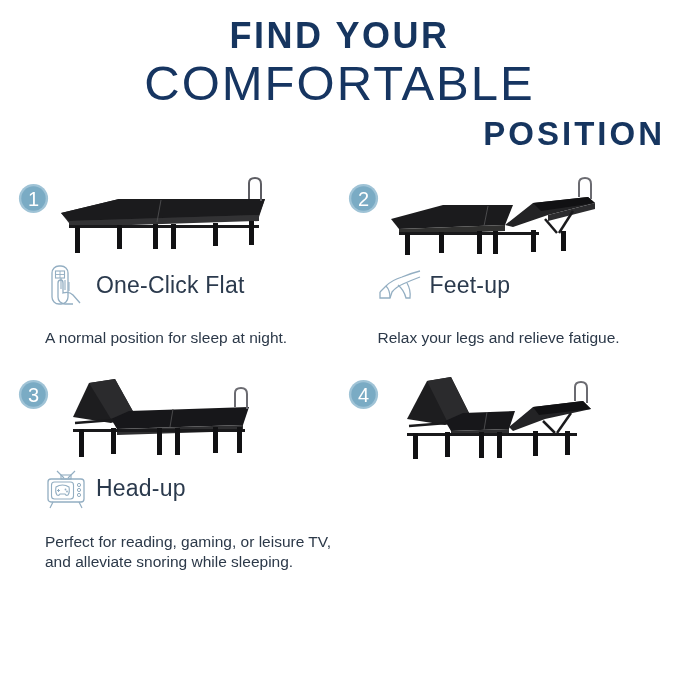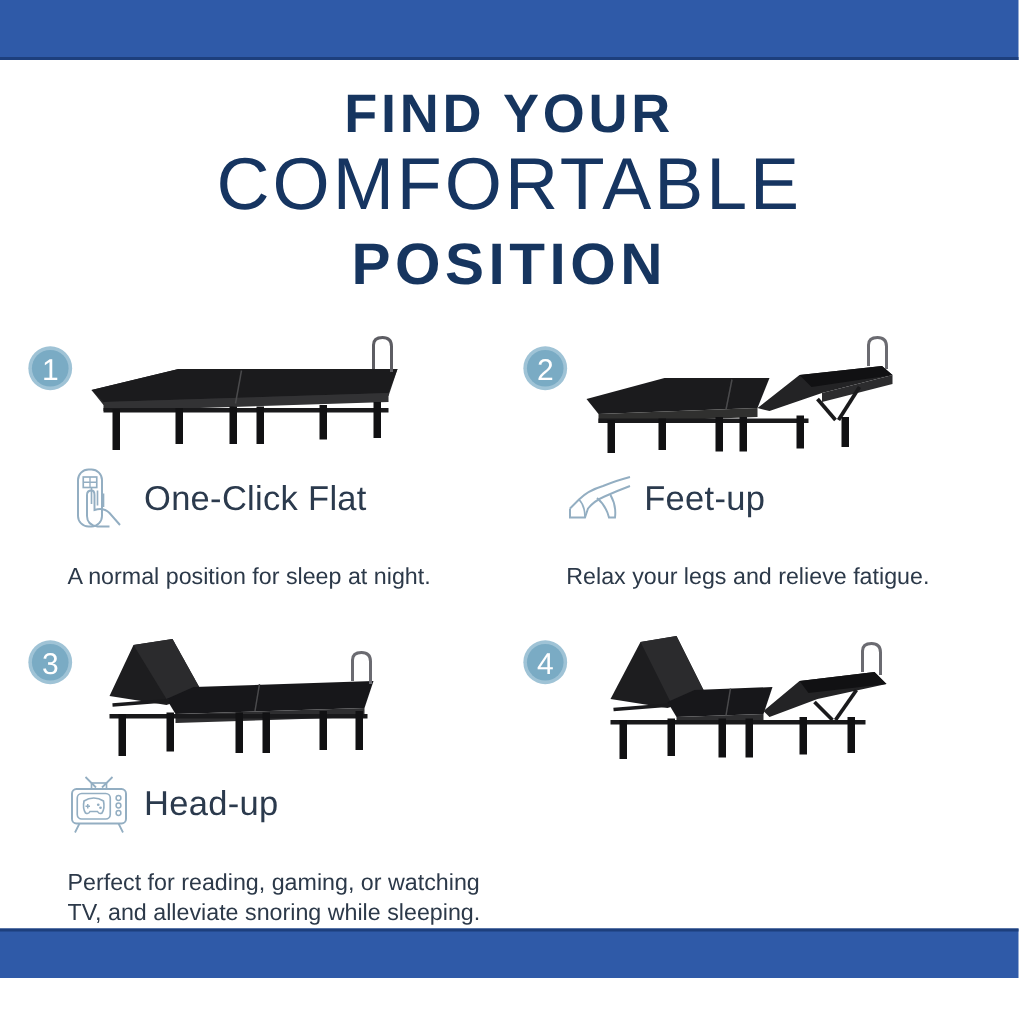--- a/index.html
+++ b/index.html
@@ -13,21 +13,21 @@
     font-family: "Liberation Sans", sans-serif;
     overflow: hidden;
     position: relative;
   }
   .page {
     width: 679px;
     height: 524px;
     position: relative;
     background: #ffffff;
     display: flex;
-    flex-direction: column;
+    flex-direction: row;
   }
   .bar-top {
     height: 38px;
     background: #2f5aa8;
     border-bottom: 2px solid #1d3f7d;
     flex: 0 0 auto;
   }
   .bar-bottom {
     height: 31px;
     background: #2f5aa8;
@@ -55,26 +55,27 @@
   }
   .heading .line2 {
     font-size: 49px;
     font-weight: normal;
     letter-spacing: 2px;
     color: #163561;
     line-height: 1.1;
     margin-top: 1px;
   }
   .heading .line3 {
-    font-size: 39px;
+    font-size: 33px;
     font-weight: bold;
     letter-spacing: 3px;
     color: #16355f;
     line-height: 1.15;
     margin-top: 4px;
+    text-align: right;
   }
 
   
   .grid {
     margin-top: 22px;
     display: grid;
     grid-template-columns: 1fr 1fr;
     grid-template-rows: auto auto;
     column-gap: 8px;
     row-gap: 22px;
@@ -304,21 +305,21 @@
               <circle cx="35" cy="27" r="1.6" fill="none" stroke="#93aec2" stroke-width="1"></circle>
               <path d="M12 19 Q11 24 13 27 Q15 28 16 26 L21 26 Q22 28 24 27 Q26 24 25 19 Q22 17 18.5 17 Q15 17 12 19 Z" fill="none" stroke="#93aec2" stroke-width="1.1"></path>
               <path d="M14.5 21 L14.5 24 M13 22.5 L16 22.5" stroke="#93aec2" stroke-width="1"></path>
               <circle cx="21.5" cy="21.5" r="0.9" fill="#93aec2"></circle>
               <circle cx="23" cy="23.5" r="0.9" fill="#93aec2"></circle>
               <path d="M9 34 L6 40 M35 34 L38 40" fill="none" stroke="#93aec2" stroke-width="1.2"></path>
             </svg>
           </div>
           <div class="label-text">Head-up</div>
         </div>
-        <div class="desc">Perfect for reading, gaming, or watching TV, and alleviate snoring while sleeping.</div>
+        <div class="desc">Perfect for reading, gaming, or leisure TV, and alleviate snoring while sleeping.</div>
       </div>
 
       <div class="panel right">
         <div class="panel-top">
           <div class="badge">
             <svg width="31" height="31" viewBox="0 0 31 31">
               <circle cx="15.5" cy="15.5" r="14.6" fill="#9fc3d6"></circle>
               <circle cx="15.5" cy="15.5" r="12.2" fill="#7aabc4"></circle>
               <text x="15.5" y="23" text-anchor="middle" font-family="Liberation Sans, sans-serif" font-size="20" fill="#ffffff">4</text>
             </svg>

